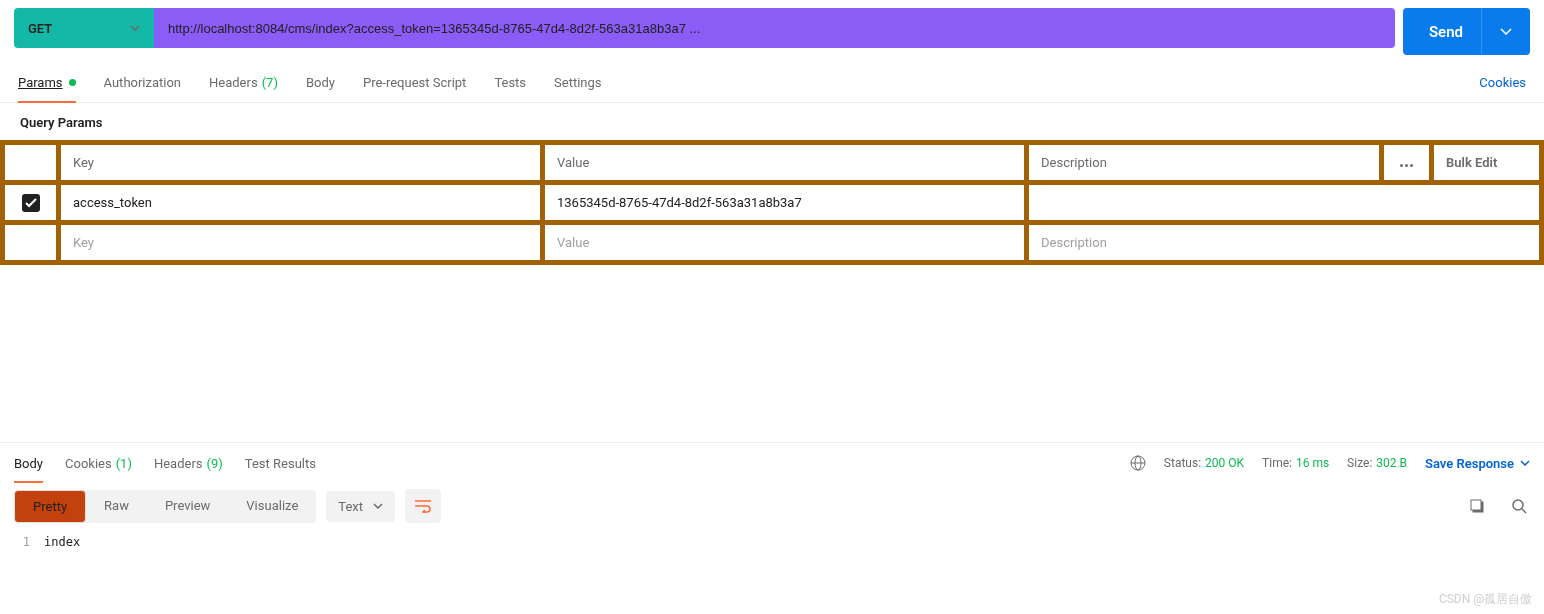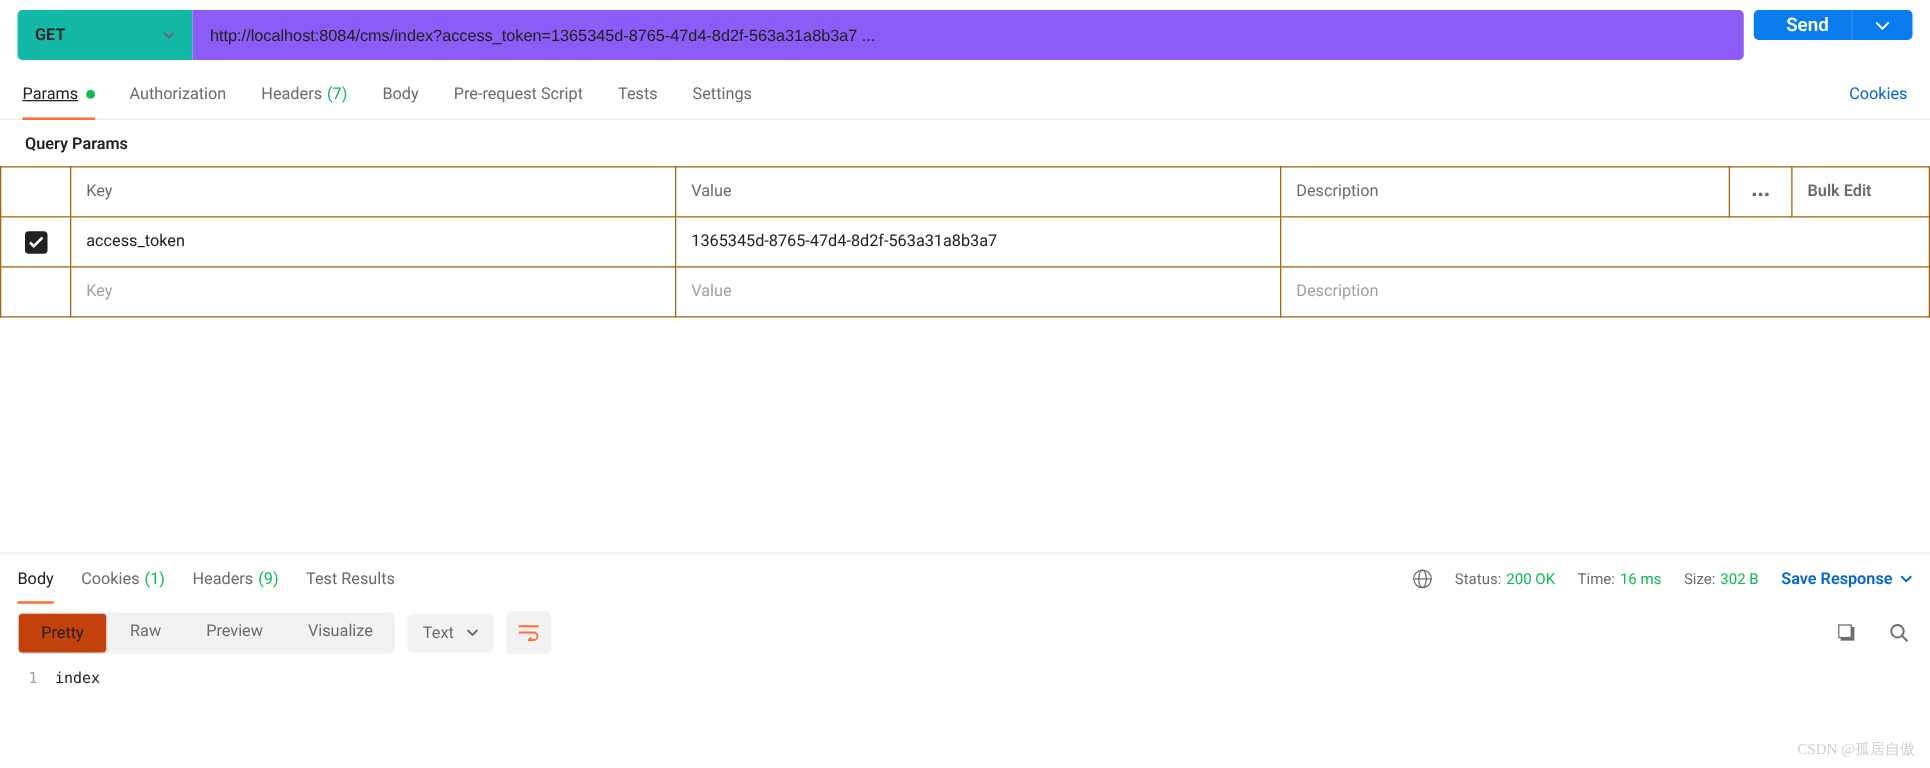--- a/index.html
+++ b/index.html
@@ -3,39 +3,39 @@
 <meta charset="utf-8">
 <style>
 * { box-sizing: border-box; margin: 0; padding: 0; }
 body { font-family: -apple-system, BlinkMacSystemFont, "Segoe UI", Roboto, Arial, sans-serif; font-size: 13px; color: #212121; background: #fff; width: 1544px; height: 614px; overflow: hidden; position: relative; }
 
 
 .request-bar { display: flex; gap: 8px; padding: 8px 14px 8px 14px; }
 .method-select { display: flex; align-items: center; background: #14b8a6; border-radius: 4px 0 0 4px; padding: 0 14px; height: 40px; font-weight: 600; color: #212121; cursor: pointer; width: 140px; justify-content: space-between; }
 .method-select .chev { width: 10px; height: 6px; }
 .url-input { flex: 1; background: #8b5cf6; border: none; border-radius: 0 4px 4px 0; padding: 0 14px; height: 40px; font-size: 13px; color: #212121; margin-left: -8px; }
-.send-btn { display: flex; align-items: center; background: #097bed; color: #fff; border-radius: 4px; height: 24px; padding: 0 0 0 26px; font-weight: 600; font-size: 15px; cursor: pointer; }
+.send-btn { display: flex; align-items: center; background: #097bed; color: #fff; border-radius: 4px; height: 47px; padding: 0 0 0 26px; font-weight: 600; font-size: 15px; cursor: pointer; }
 .send-btn .chev-box { padding: 0 18px 0 18px; height: 100%; display: flex; align-items: center; margin-left: 18px; border-left: 1px solid rgba(255,255,255,0.2);}
 .send-btn svg { width: 12px; height: 7px; }
 
 
 .req-tabs { display: flex; align-items: center; padding: 0 18px; border-bottom: 1px solid #ededed; height: 40px; }
 .req-tabs .tab { color: #6b6b6b; margin-right: 28px; cursor: pointer; height: 100%; display: flex; align-items: center; position: relative; font-size: 13px; }
 .req-tabs .tab.active { color: #212121; text-decoration: underline; }
 .req-tabs .tab.active::after { content:""; position:absolute; left:0; right:0; bottom:-1px; height:2px; background:#ff6c37; }
 .req-tabs .dot { width:7px; height:7px; border-radius:50%; background:#0cbb52; margin-left:6px; }
 .req-tabs .count-g { color:#0cbb52; margin-left:4px; }
 .req-tabs .spacer { flex:1; }
 .req-tabs .link { color:#0265d2; cursor:pointer; }
 
 .section-label { font-size:13px; font-weight:600; color:#212121; padding: 12px 20px 10px; }
 
 
 .params-table { width:100%; border-collapse: collapse; }
-.params-table th, .params-table td { border: 1px solid #a16207; padding: 0 12px; height: 40px; text-align:left; font-weight:400; }
+.params-table th, .params-table td { border: 5px solid #a16207; padding: 0 12px; height: 40px; text-align:left; font-weight:400; }
 .params-table th { color:#6b6b6b; font-size:13px; }
 .params-table .col-check { width:56px; text-align:center; }
 .params-table .col-key { width:484px; }
 .params-table .col-val { width:484px; }
 .params-table .col-more { width:50px; text-align:center; }
 .params-table .col-bulk { width:110px; text-align:left; font-weight:600; color:#6b6b6b; padding-right:18px;}
 .params-table .placeholder { color:#a0a0a0; }
 .check-icon { display:inline-flex; width:18px; height:18px; background:#212121; border-radius:3px; align-items:center; justify-content:center; }
 .check-icon svg { width:12px; height:10px; stroke:#fff; stroke-width:2; fill:none; }
 .dots-icon { display:inline-flex; gap:2px; justify-content:center; }
@@ -60,21 +60,21 @@
 .seg-btns .seg.active { background:#c2410c; color:#212121; border:1px solid #e0e0e0; border-radius:4px; }
 .fmt-select { display:flex; align-items:center; background:#f2f2f2; border-radius:4px; padding:8px 12px; gap:10px; cursor:pointer; color:#6b6b6b; font-size:13px;}
 .wrap-btn { display:flex; align-items:center; justify-content:center; background:#f2f2f2; border-radius:4px; width:36px; height:34px; cursor:pointer; }
 .wrap-btn svg { stroke:#ff6c37; }
 .resp-toolbar .spacer { flex:1; }
 .icon-btn { width:22px; height:22px; display:flex; align-items:center; justify-content:center; cursor:pointer; color:#6b6b6b; margin-left:10px;}
 
 .code-body { display:flex; padding:6px 14px; font-family: Menlo, Consolas, monospace; font-size:12px; }
 .gutter { width:30px; text-align:right; color:#a0a0a0; padding-right:14px; }
 .code-line { color:#212121; }
-.watermark { position:absolute; right:12px; bottom:6px; color:#cfcfcf; font-size:12px;font-family:Liberation Serif, serif; }
+.watermark { position:absolute; right:12px; bottom:6px; color:#cfcfcf; font-size:12px; }
 </style>
 </head>
 <body>
 
 <div class="request-bar">
   <div class="method-select">
     <span>GET</span>
     <svg class="chev" viewBox="0 0 10 6">
         <path d="M1 1l4 4 4-4" stroke="#6b6b6b" stroke-width="1.5" fill="none"></path>
       </svg>

